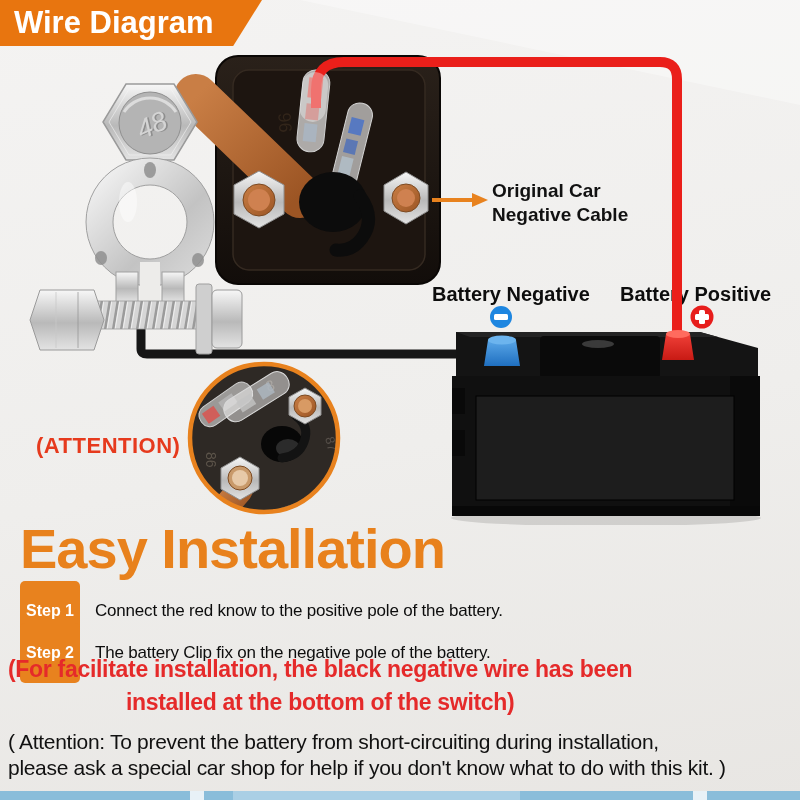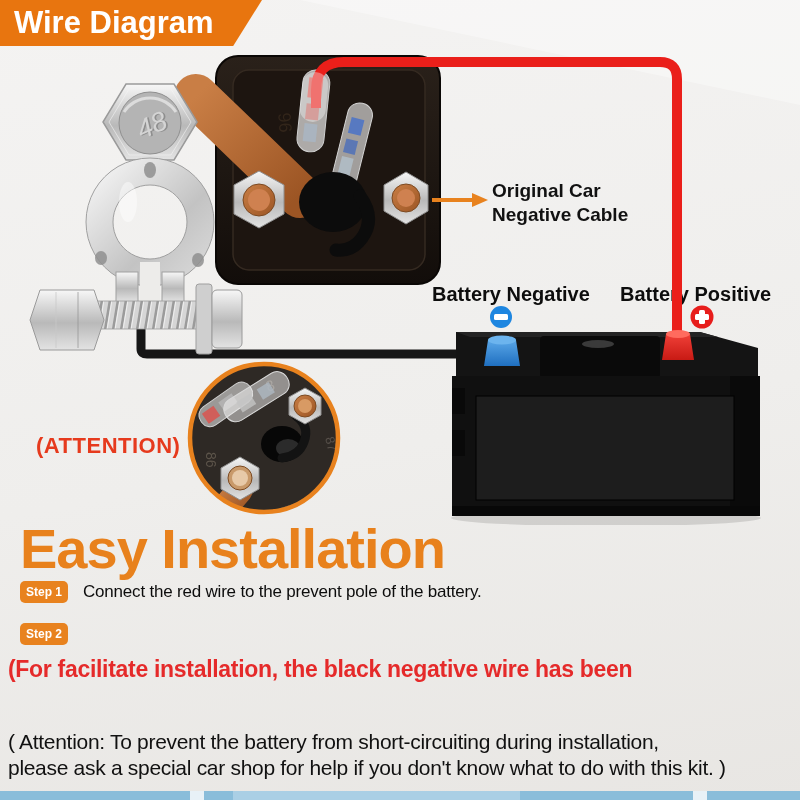--- a/index.html
+++ b/index.html
@@ -20,22 +20,22 @@
   }
   .heading{
     position:absolute;left:20px;top:516px;
     font-size:56px;font-weight:bold;letter-spacing:-1px;color:#e8811c;z-index:4;
     white-space:nowrap;
   }
   .step-row{position:absolute;left:20px;display:flex;align-items:center;gap:15px;z-index:4;}
   .step-row.s1{top:581px;}
   .step-row.s2{top:615px;margin-top:8px;}
   .step-badge{
-    background:#e8821e;color:#fff;font-size:12px;font-weight:bold;
-    padding:4px 6px;border-radius:5px;white-space:nowrap;
+    background:#e8821e;color:#fff;font-size:16px;font-weight:bold;
+    padding:21px 6px;border-radius:5px;white-space:nowrap;
   }
   .step-text{font-size:17px;color:#0d0d0d;font-weight:500;white-space:nowrap;letter-spacing:-0.2px;}
   .note-red{
     position:absolute;left:8px;top:653px;z-index:4;
     color:#e52a2a;font-size:23px;font-weight:bold;line-height:33px;letter-spacing:-0.3px;text-align:center;
   }
   .note-red div{white-space:nowrap;}
   .note-black{
     position:absolute;left:8px;top:729px;z-index:4;
     color:#111;font-size:21px;font-weight:400;line-height:26px;letter-spacing:-0.3px;
@@ -247,28 +247,30 @@
   </svg>
 
   <div class="banner">
     <span class="banner-title">Wire Diagram</span>
   </div>
 
   <div class="heading">Easy Installation</div>
 
   <div class="step-row s1">
     <span class="step-badge">Step 1</span>
-    <span class="step-text">Connect the red wire to the prevent pole of the battery.</span>
+    <span class="step-text">Connect the red know to the positive pole of the battery.</span>
   </div>
   <div class="step-row s2">
     <span class="step-badge">Step 2</span>
+    <span class="step-text">The battery Clip fix on the negative pole of the battery.</span>
   </div>
 
   <div class="note-red">
     <div>(For facilitate installation, the black negative wire has been</div>
+    <div>installed at the bottom of the switch)</div>
   </div>
 
   <div class="note-black">
     <div>( Attention: To prevent the battery from short-circuiting during installation,</div>
     <div>please ask a special car shop for help if you don't know what to do with this kit. )</div>
   </div>
 
   <div class="bottom-strip">
     <div class="seg-a"></div>
     <div class="seg-b"></div>

